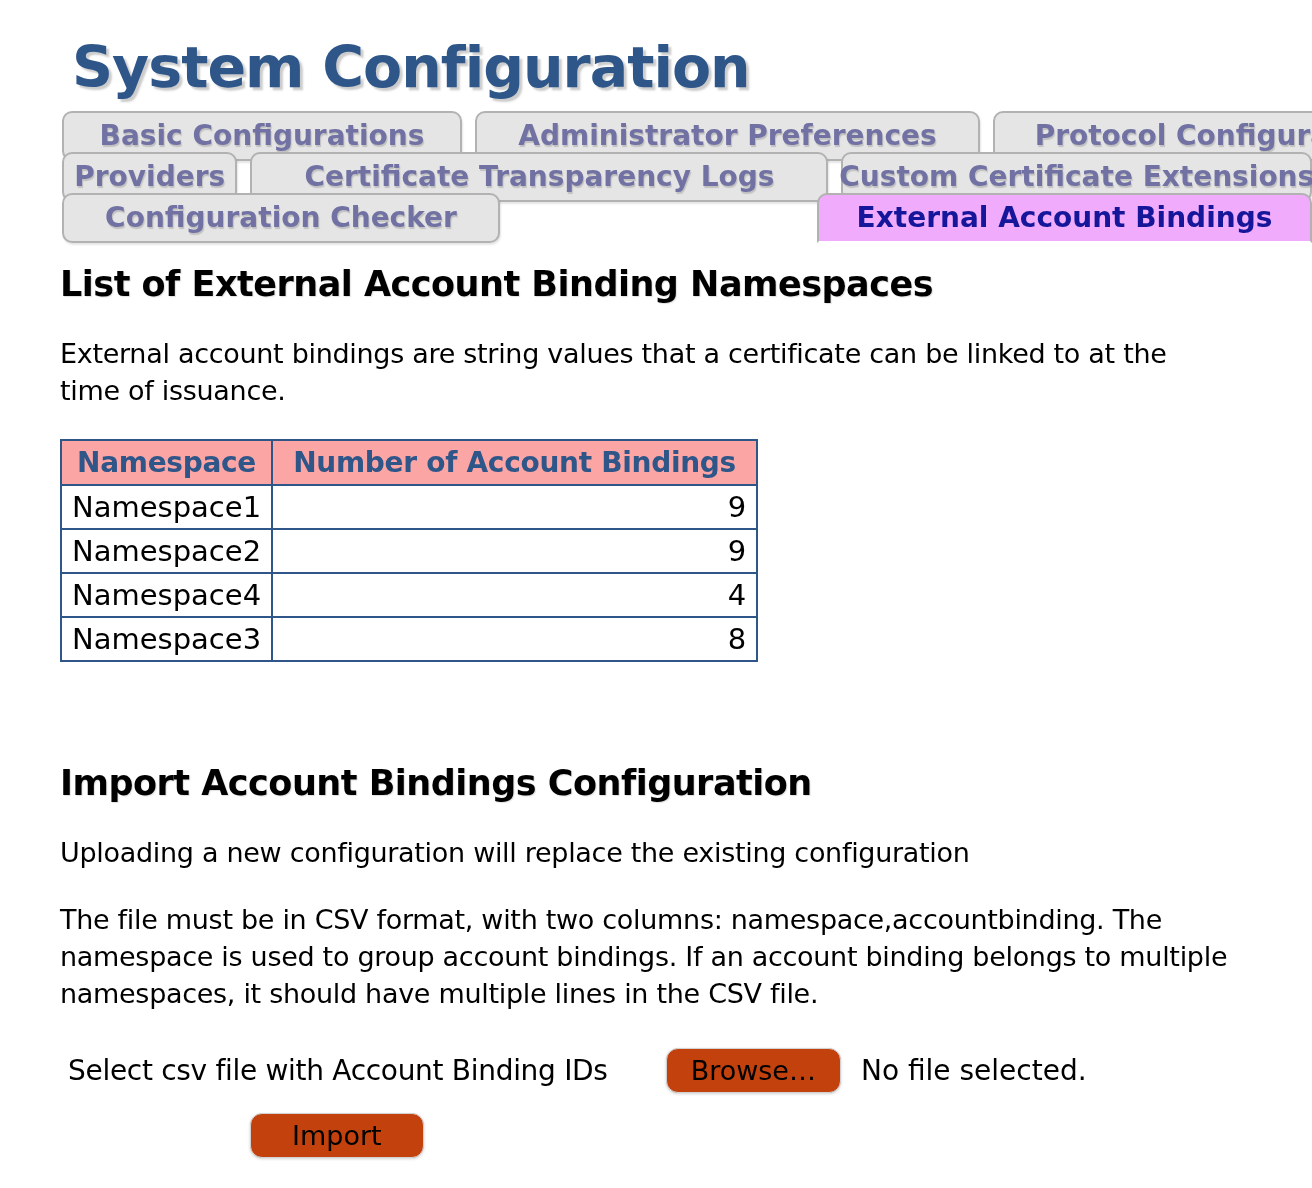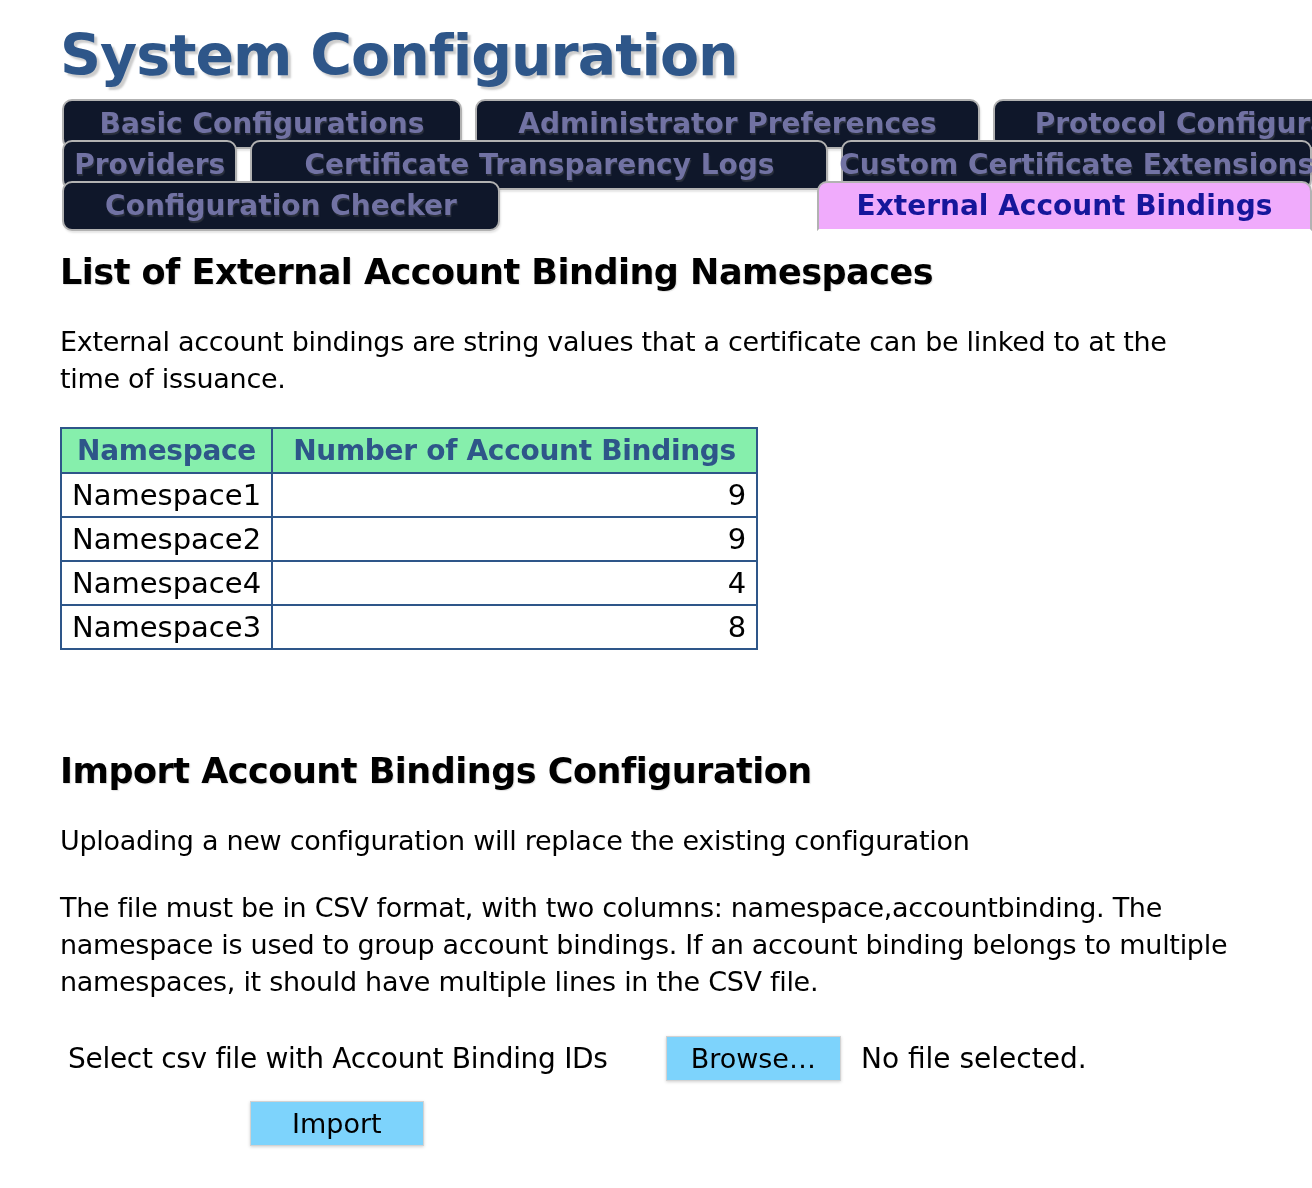--- a/index.html
+++ b/index.html
@@ -8,40 +8,40 @@
     width: 1312px; height: 1188px;
     background: #ffffff;
     overflow: hidden;
     font-family: "DejaVu Sans", sans-serif;
     color: #000;
   }
   .content { padding: 24px 0 0 60px; position: relative; }
 
   
   h1.page-title {
-    margin: 0;
+    margin: 12px;
     font-size: 57px;
     line-height: 1.1;
     font-weight: bold;
     color: #2e5689;
     letter-spacing: -1px;
     text-shadow: 3px 3px 2px rgba(110,110,110,0.35);
   }
 
   
   .tabs { margin-top: 12px; margin-left: 2px; }
   .tab-row { display: flex; gap: 13px; position: relative; }
   .tab-row.r1 { z-index: 1; }
   .tab-row.r2 { z-index: 2; margin-top: -9px; }
   .tab-row.r3 { z-index: 3; margin-top: -9px; justify-content: space-between; }
   .tab {
     display: flex; align-items: center; justify-content: center;
     height: 50px;
     padding: 0 17px;
-    background: #0f172a;
+    background: #e5e5e5;
     border: 2px solid #b2b2b2;
     border-radius: 10px;
     font-size: 28px;
     font-weight: bold;
     color: #7172a3;
     white-space: nowrap;
     text-shadow: 1px 2px 1px rgba(110,110,110,0.30);
     box-shadow: 1px 2px 2px rgba(0,0,0,0.10);
     cursor: pointer;
   }
@@ -86,21 +86,21 @@
 
   
   table.ns-table {
     border-collapse: collapse;
     margin-top: 30px;
   }
   table.ns-table th, table.ns-table td {
     border: 2px solid #2e5689;
   }
   table.ns-table th {
-    background: #86efac;
+    background: #fca5a5;
     color: #2e5689;
     font-size: 28px;
     font-weight: bold;
     padding: 5px 10px;
     text-align: center;
     letter-spacing: -0.3px;
   }
   table.ns-table td {
     font-size: 29px;
     padding: 4px 10px;
@@ -115,23 +115,23 @@
     margin-top: 36px;
     display: flex;
     align-items: center;
   }
   .file-label {
     margin-left: 8px;
     font-size: 28px;
     letter-spacing: -0.3px;
   }
   .btn {
-    background: #7dd3fc;
+    background: #c2410c;
     border: 1px solid #d2d2d2;
-    border-radius: 0;
+    border-radius: 12px;
     box-shadow: 0 1px 3px rgba(0,0,0,0.18);
     font-family: "DejaVu Sans", sans-serif;
     font-size: 27px;
     color: #000;
     padding: 6px 24px;
     cursor: pointer;
   }
   .browse-btn { margin-left: 58px; }
   .no-file {
     margin-left: 20px;

